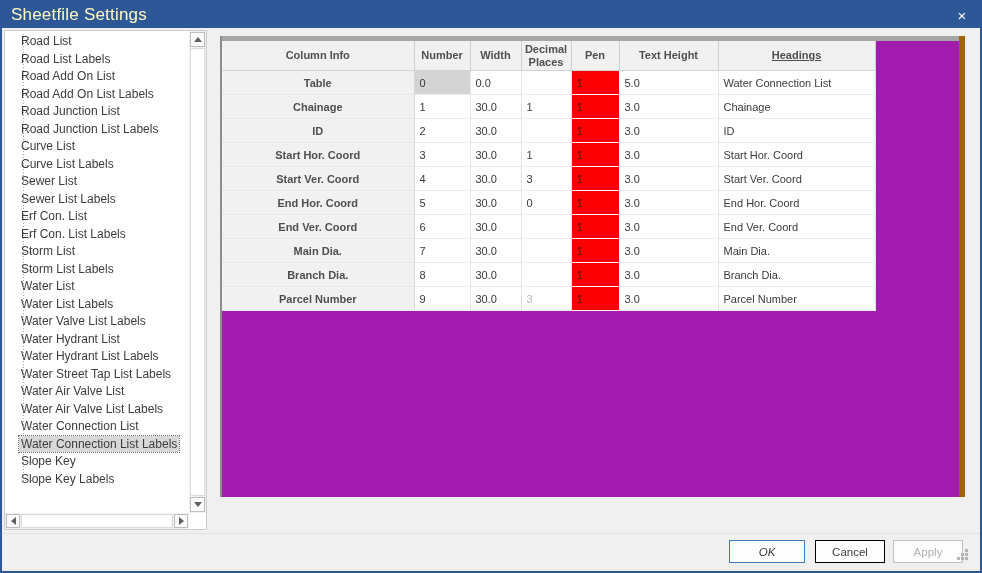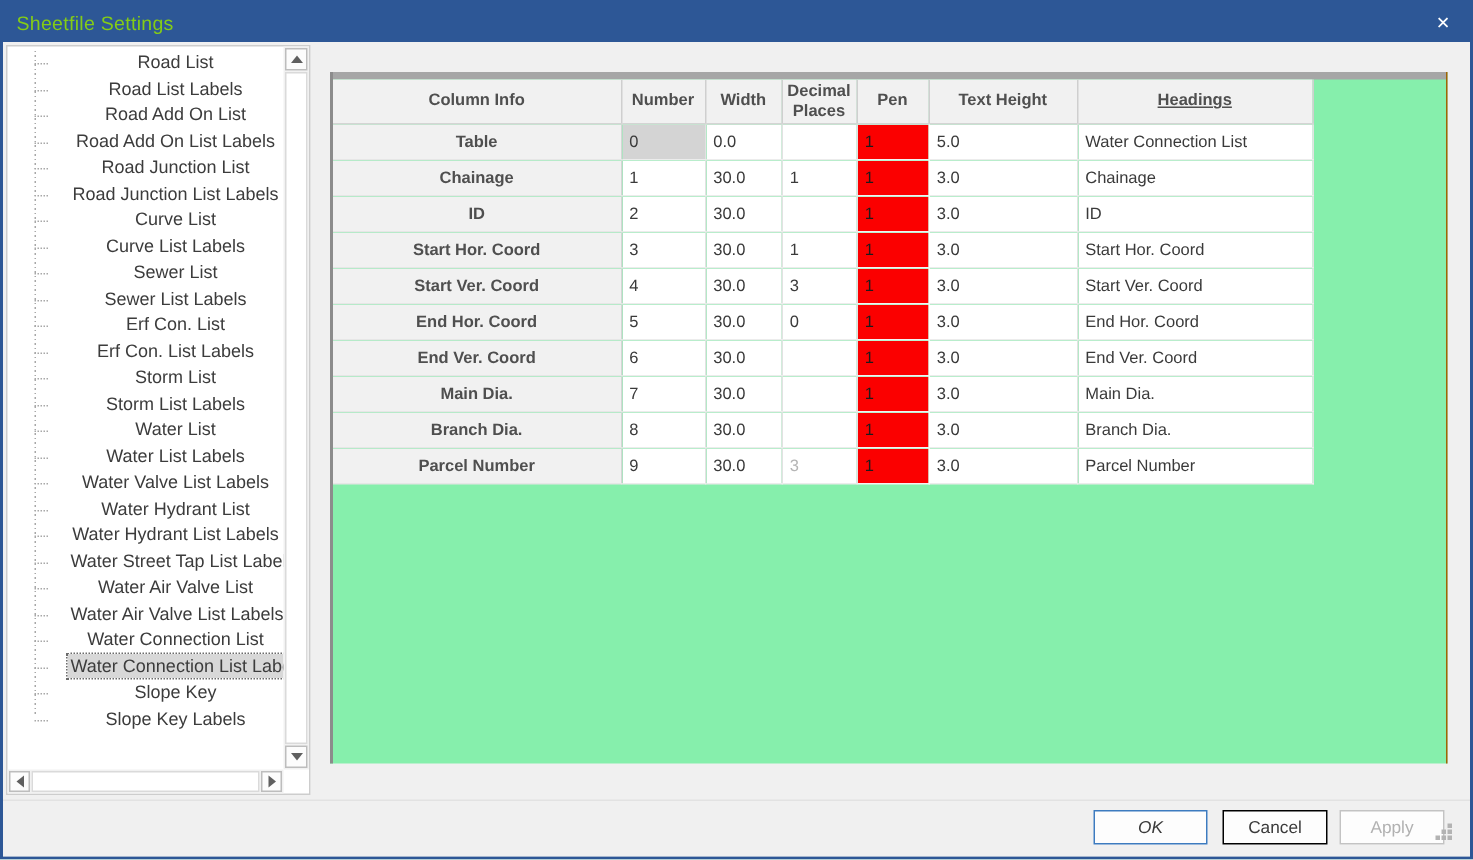--- a/index.html
+++ b/index.html
@@ -3,53 +3,53 @@
 <meta charset="utf-8">
 <style>
   html,body{margin:0;padding:0;background:#ffffff;}
   *{box-sizing:border-box;}
   body{font-family:"Liberation Sans",sans-serif;}
 
   .window{position:relative;width:982px;height:573px;border:2px solid #2d5796;background:#f0f0f0;overflow:hidden;}
 
   
   .titlebar{position:absolute;left:0;top:0;right:0;height:26px;background:#2d5796;display:flex;align-items:center;}
-  .titlebar .title{margin-left:9px;font-size:13px;color:#84cc16;letter-spacing:.2px;}
+  .titlebar .title{margin-left:9px;font-size:17px;color:#fef9c3;letter-spacing:.2px;}
   .titlebar .close{margin-left:auto;width:36px;height:100%;display:flex;align-items:center;justify-content:center;color:#ffffff;font-size:15px;cursor:default;}
 
   .dlgbody{position:absolute;left:0;top:26px;right:0;bottom:0;background:#f0f0f0;}
 
   
   .tree{position:absolute;left:2px;top:2px;width:203px;height:500px;background:#ffffff;border:1px solid #cdcdcd;}
   .tree-content{position:absolute;left:1px;top:1px;right:17px;bottom:16px;overflow:hidden;background:#ffffff;}
   .tree-content ul{list-style:none;margin:0;padding:1px 0 0 0;font-size:12px;color:#3c3c3c;
     background-image:repeating-linear-gradient(to bottom,#a8a8a8 0 1px,transparent 1px 3px);
     background-size:1px calc(100% - 12px);background-position:17px 2px;background-repeat:no-repeat;}
-  .tree-content li{height:17.5px;line-height:17.5px;white-space:nowrap;position:relative;padding-left:39px;text-align:center;}
+  .tree-content li{height:17.5px;line-height:17.5px;white-space:nowrap;position:relative;padding-left:13px;}
   .tree-content li::before{content:"";position:absolute;left:17px;top:9px;width:9px;border-top:1px dotted #a8a8a8;}
   .tree-content .lbl{padding:1px 2px;}
   .tree-content li.selected .lbl{background:#d8d8d8;outline:1px dotted #6b6b6b;}
 
   
   .vscroll{position:absolute;top:0;right:0;bottom:16px;width:17px;background:#f1f1f1;}
   .hscroll{position:absolute;left:0;right:17px;bottom:0;height:16px;background:#f1f1f1;}
   .sbtn{position:absolute;background:#fcfcfc;border:1px solid #bdbdbd;display:flex;align-items:center;justify-content:center;}
   .sbtn.up{top:1px;left:1px;right:1px;height:15px;}
   .sbtn.down{bottom:1px;left:1px;right:1px;height:15px;}
   .sbtn.left{left:1px;top:1px;bottom:1px;width:14px;}
   .sbtn.right{right:1px;top:1px;bottom:1px;width:14px;}
   .vthumb{position:absolute;top:17px;bottom:17px;left:1px;right:1px;background:#ffffff;border:1px solid #dadada;}
   .hthumb{position:absolute;left:16px;right:16px;top:1px;bottom:1px;background:#ffffff;border:1px solid #dadada;}
   .tri-up{width:0;height:0;border-left:4px solid transparent;border-right:4px solid transparent;border-bottom:5px solid #5f5f5f;}
   .tri-down{width:0;height:0;border-left:4px solid transparent;border-right:4px solid transparent;border-top:5px solid #5f5f5f;}
   .tri-left{width:0;height:0;border-top:4px solid transparent;border-bottom:4px solid transparent;border-right:5px solid #5f5f5f;}
   .tri-right{width:0;height:0;border-top:4px solid transparent;border-bottom:4px solid transparent;border-left:5px solid #5f5f5f;}
 
   
-  .panel{position:absolute;left:218px;top:20px;width:745px;height:461px;background:#86efac;border-left:2px solid #8c8c8c;border-right:1px solid #a16207;}
+  .panel{position:absolute;left:218px;top:8px;width:745px;height:461px;background:#a21caf;border-left:2px solid #8c8c8c;border-right:6px solid #a16207;}
   .strip{height:5px;background:#a6a6a6;}
 
   table#grid{border-collapse:collapse;table-layout:fixed;width:653px;font-size:11px;color:#3a3a3a;}
   #grid th{height:28px;background:#f1f1f1;font-weight:bold;color:#4f4f4f;text-align:center;vertical-align:middle;
     border-right:1px solid #cfcfcf;border-bottom:1px solid #d4d4d4;padding:2px;line-height:1.15;}
   #grid th:last-child{border-right:1px solid #cfcfcf;text-decoration:underline;}
   #grid td{height:24px;background:#ffffff;border-right:1px solid #e2e2e2;border-bottom:1px solid #ececec;
     padding:0 2px 0 5px;text-align:left;vertical-align:middle;overflow:hidden;white-space:nowrap;}
   #grid td.c-name{text-align:center;font-weight:bold;color:#4f4f4f;background:#f1f1f1;padding:0;border-right:1px solid #d5d5d5;border-bottom:1px solid #e6e6e6;}
   #grid td.c-pen{color:#1c1c1c;border-bottom:1px solid #f3f3f3;border-right:1px solid #ffffff;}

